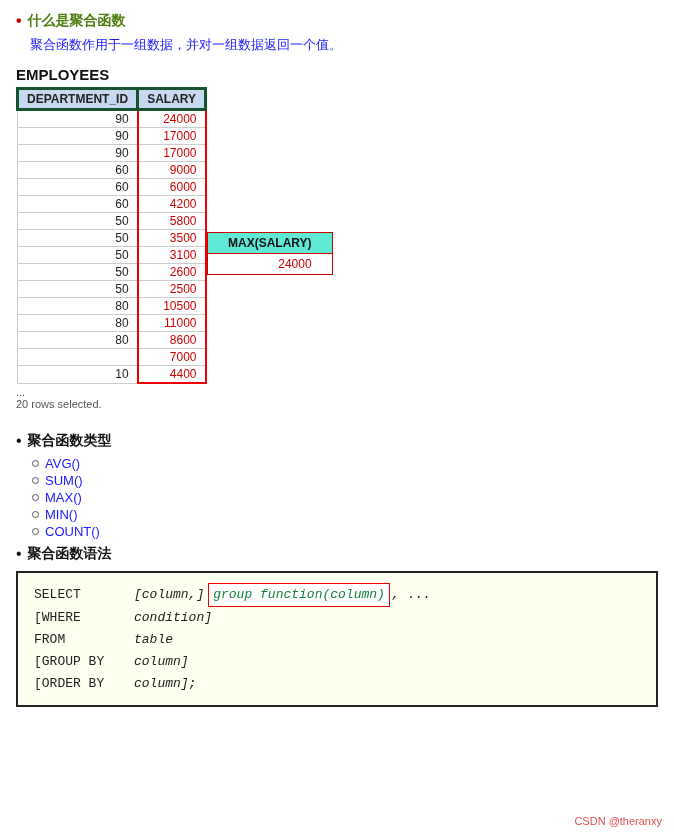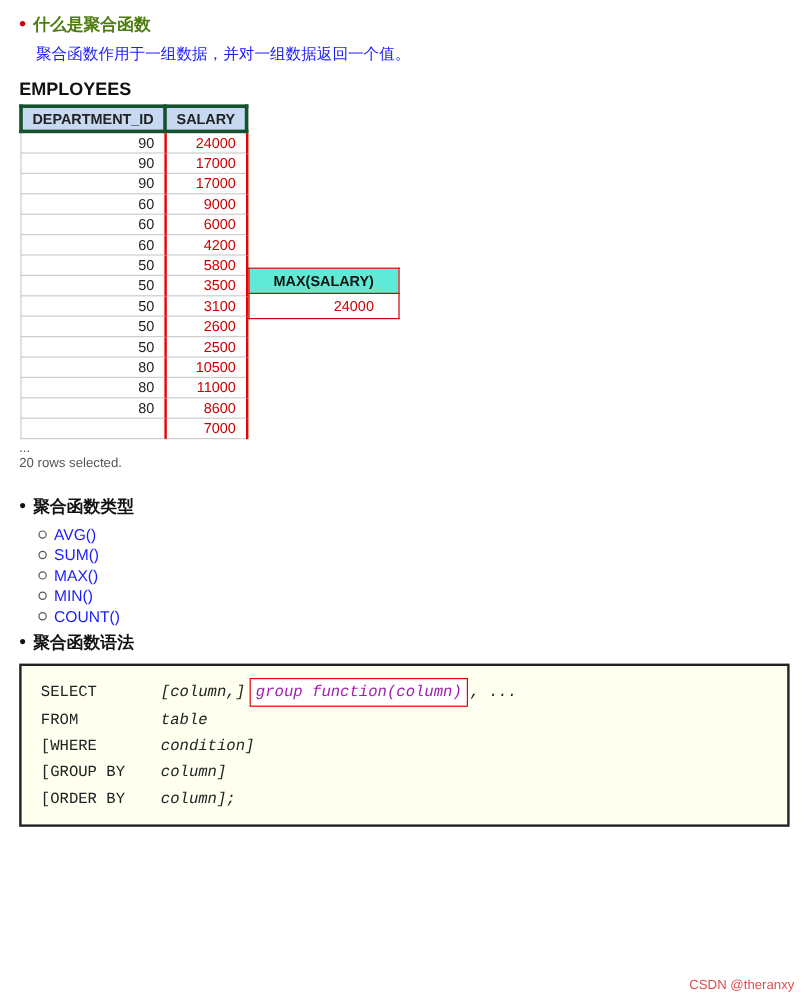--- a/index.html
+++ b/index.html
@@ -200,21 +200,21 @@
       min-width: 100px;
       font-style: italic;
     }
     .sql-param {
       font-style: italic;
     }
     .sql-highlight {
       background: #fff;
       border: 1.5px solid #e00;
       padding: 0 4px;
-      color: #a21caf;
+      color: #15803d;
       font-style: italic;
     }
 
     
     .watermark {
       position: fixed;
       bottom: 8px;
       right: 12px;
       font-size: 11px;
       color: #c00;
@@ -296,20 +296,24 @@
             <td class="dept">80</td>
             <td class="salary">11000</td>
           </tr>
           <tr>
             <td class="dept">80</td>
             <td class="salary">8600</td>
           </tr>
           <tr>
             <td class="dept"></td>
             <td class="salary">7000</td>
+          </tr>
+          <tr class="last-salary">
+            <td class="dept">10</td>
+            <td class="salary">4400</td>
           </tr>
         </tbody>
     </table>
     <div class="rows-note">
       <span>...</span><br>
       <span>20 rows selected.</span>
     </div>
   </div>
 
 
@@ -365,28 +369,28 @@
   </div>
 
   <div class="sql-box">
     <div class="sql-line">
       <span class="sql-keyword" style="min-width:100px;display:inline-block;font-style:normal;font-weight:normal;">SELECT</span>
       <span style="font-style:italic;margin-right:4px;">[column,]</span>
       <span class="sql-highlight">group function(column)</span>
       <span style="font-style:italic;margin-left:2px;">, ...</span>
     </div>
     <div class="sql-line">
+      <span style="min-width:100px;display:inline-block;font-style:normal;">[WHERE</span>
+      <span class="sql-param">condition]</span>
+    </div>
+    <div class="sql-line">
       <span style="min-width:100px;display:inline-block;font-style:normal;">FROM</span>
       <span class="sql-param">table</span>
     </div>
     <div class="sql-line">
-      <span style="min-width:100px;display:inline-block;font-style:normal;">[WHERE</span>
-      <span class="sql-param">condition]</span>
-    </div>
-    <div class="sql-line">
       <span style="min-width:100px;display:inline-block;font-style:normal;">[GROUP BY</span>
       <span class="sql-param">column]</span>
     </div>
     <div class="sql-line">
       <span style="min-width:100px;display:inline-block;font-style:normal;">[ORDER BY</span>
       <span class="sql-param">column];</span>
     </div>
   </div>
 </div>
 

